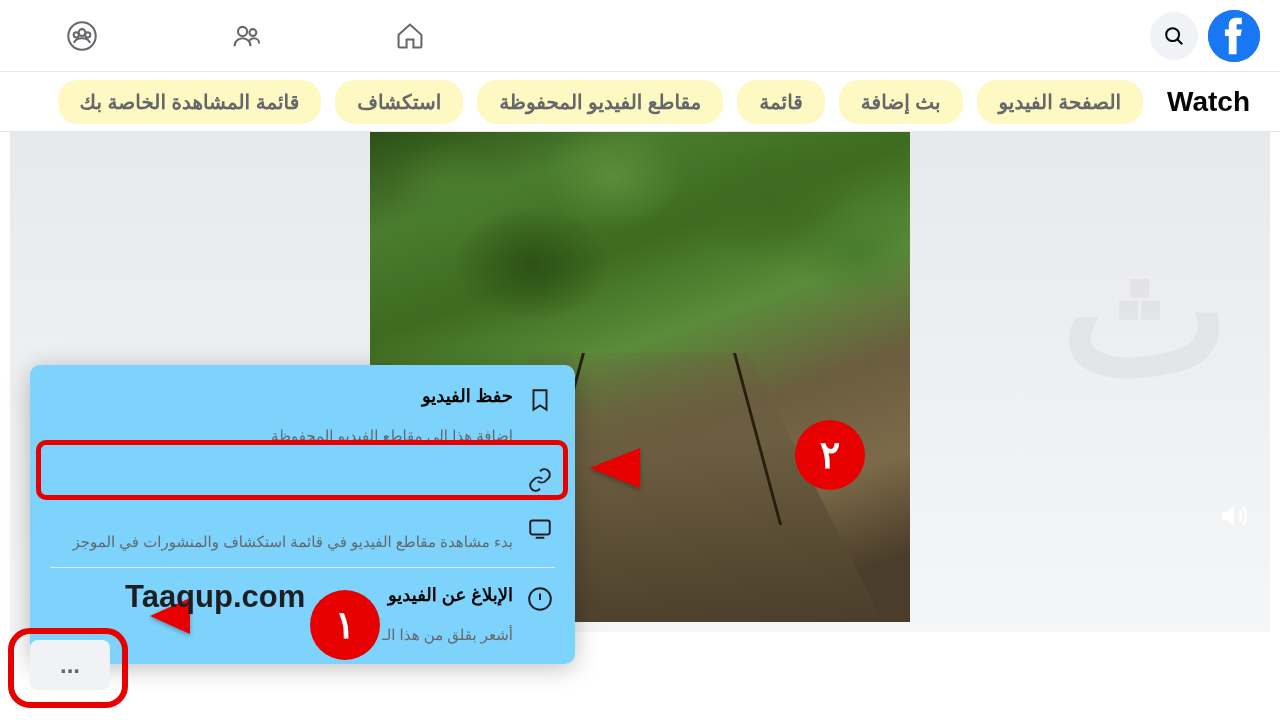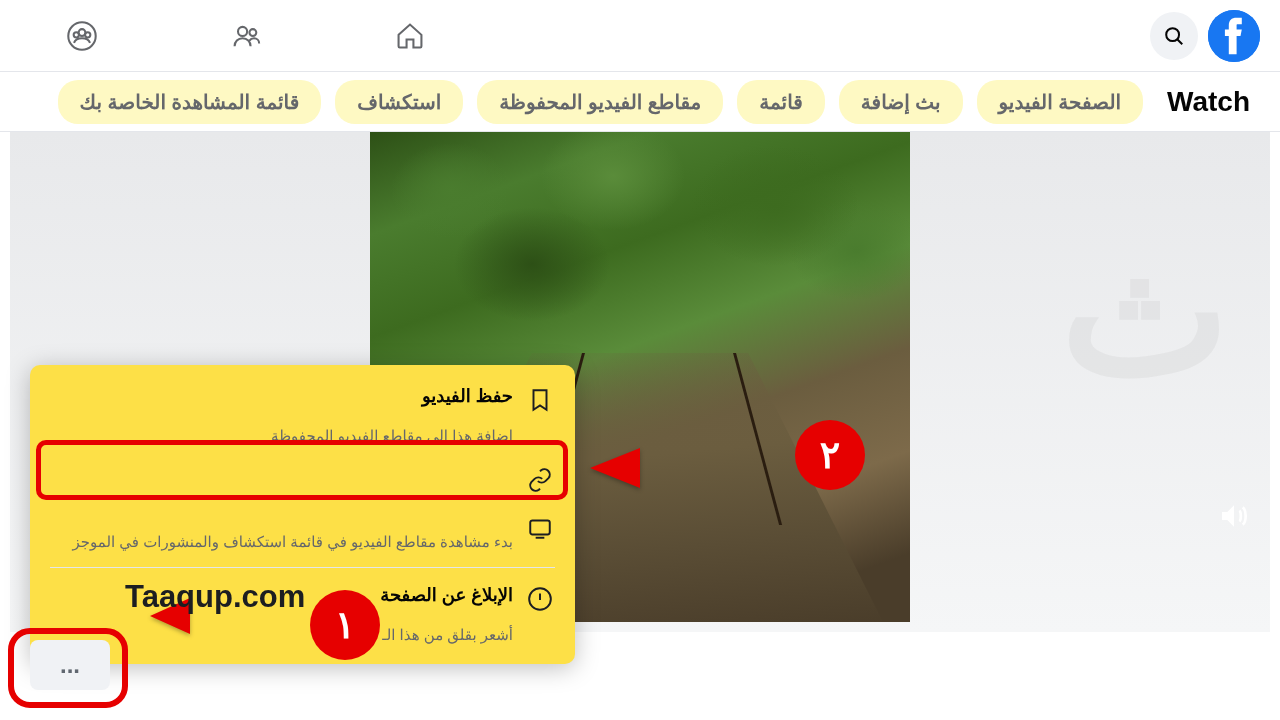--- a/index.html
+++ b/index.html
@@ -28,21 +28,21 @@
   }
   .boardwalk { position: absolute; bottom: 0; left: 0; width: 100%; height: 55%; background: linear-gradient(175deg, transparent 0%, #6b5d3f 40%, #5a4d35 70%, #4a3d2a 100%); clip-path: polygon(30% 0%, 70% 0%, 95% 100%, 5% 100%); }
   .railing-left { position: absolute; left: 35%; top: 45%; width: 3px; height: 35%; background: #2a1d10; transform: skewX(-15deg); }
   .railing-right { position: absolute; right: 28%; top: 45%; width: 3px; height: 35%; background: #2a1d10; transform: skewX(15deg); }
   
   .sound-icon { position: absolute; right: 20px; bottom: 100px; width: 32px; height: 32px; color: #fff; }
   
   .watermark { position: absolute; right: 40px; top: 75px; font-size: 180px; font-weight: bold; color: rgba(200,200,200,0.25); pointer-events: none; font-family: Arial; }
   .watermark2 { position: absolute; left: 110px; top: 240px; font-size: 160px; font-weight: bold; color: rgba(200,200,200,0.18); pointer-events: none; font-family: Arial; transform: scaleX(-1); }
   
-  .context-menu { position: absolute; left: 30px; top: 365px; width: 545px; background: #fde047; border-radius: 10px; box-shadow: 0 4px 25px rgba(0,0,0,0.25); padding: 10px; direction: rtl; }
+  .context-menu { position: absolute; left: 30px; top: 365px; width: 545px; background: #7dd3fc; border-radius: 10px; box-shadow: 0 4px 25px rgba(0,0,0,0.25); padding: 10px; direction: rtl; }
   .menu-item { display: flex; align-items: flex-start; gap: 14px; padding: 10px 12px; border-radius: 8px; cursor: pointer; }
   .menu-icon { width: 26px; height: 26px; flex-shrink: 0; display: flex; align-items: center; justify-content: center; margin-top: 2px; }
   .menu-text { flex: 1; }
   .menu-title { font-size: 18px; font-weight: 600; color: #050505; }
   .menu-sub { font-size: 15px; color: #65676b; margin-top: 20px; }
   .menu-divider { height: 1px; background: #e4e6eb; margin: 6px 10px; }
   
   .highlight-box { position: absolute; left: 36px; top: 440px; width: 532px; height: 60px; border: 5px solid #e60000; border-radius: 10px; pointer-events: none; z-index: 50; }
   
   .more-btn { position: absolute; left: 30px; bottom: 30px; width: 80px; height: 50px; background: #f0f2f5; border-radius: 8px; display: flex; align-items: center; justify-content: center; cursor: pointer; font-size: 24px; font-weight: bold; color: #606770; direction: ltr; }
@@ -161,21 +161,21 @@
   </div>
   <div class="menu-divider"></div>
   <div class="menu-item">
     <div class="menu-icon">
       <svg viewBox="0 0 24 24" fill="none" stroke="#1c1e21" stroke-width="1.8">
           <circle cx="12" cy="12" r="10"></circle>
           <path d="M12 7v6M12 17h.01"></path>
         </svg>
     </div>
     <div class="menu-text">
-      <div class="menu-title">الإبلاغ عن الصفحة</div>
+      <div class="menu-title">الإبلاغ عن الفيديو</div>
       <div class="menu-sub">أشعر بقلق من هذا الـ</div>
     </div>
   </div>
 </div>
 
 <div class="highlight-box"></div>
 
 <div class="more-btn">...</div>
 <div class="more-highlight"></div>
 

